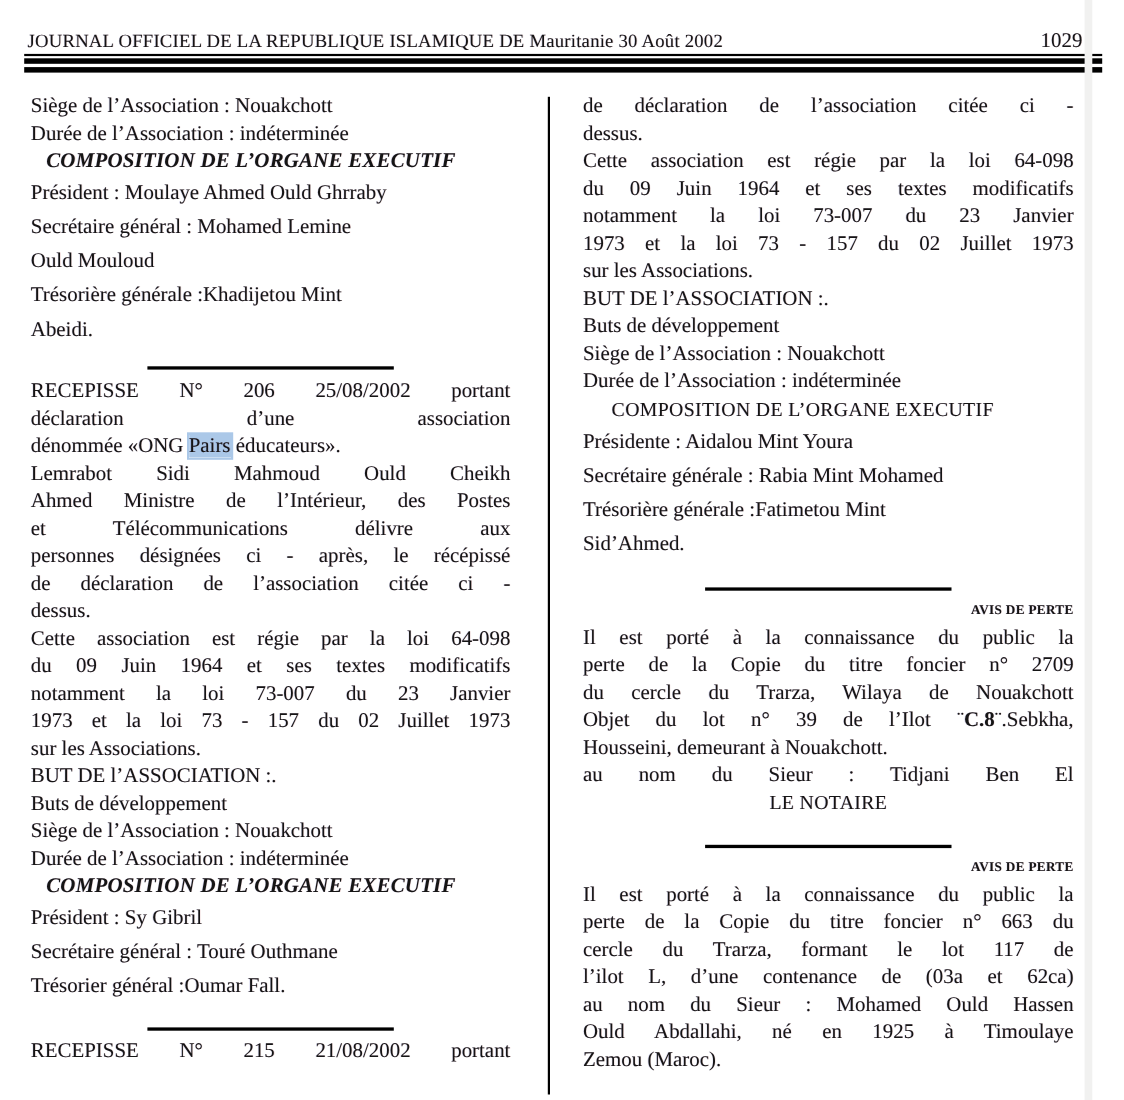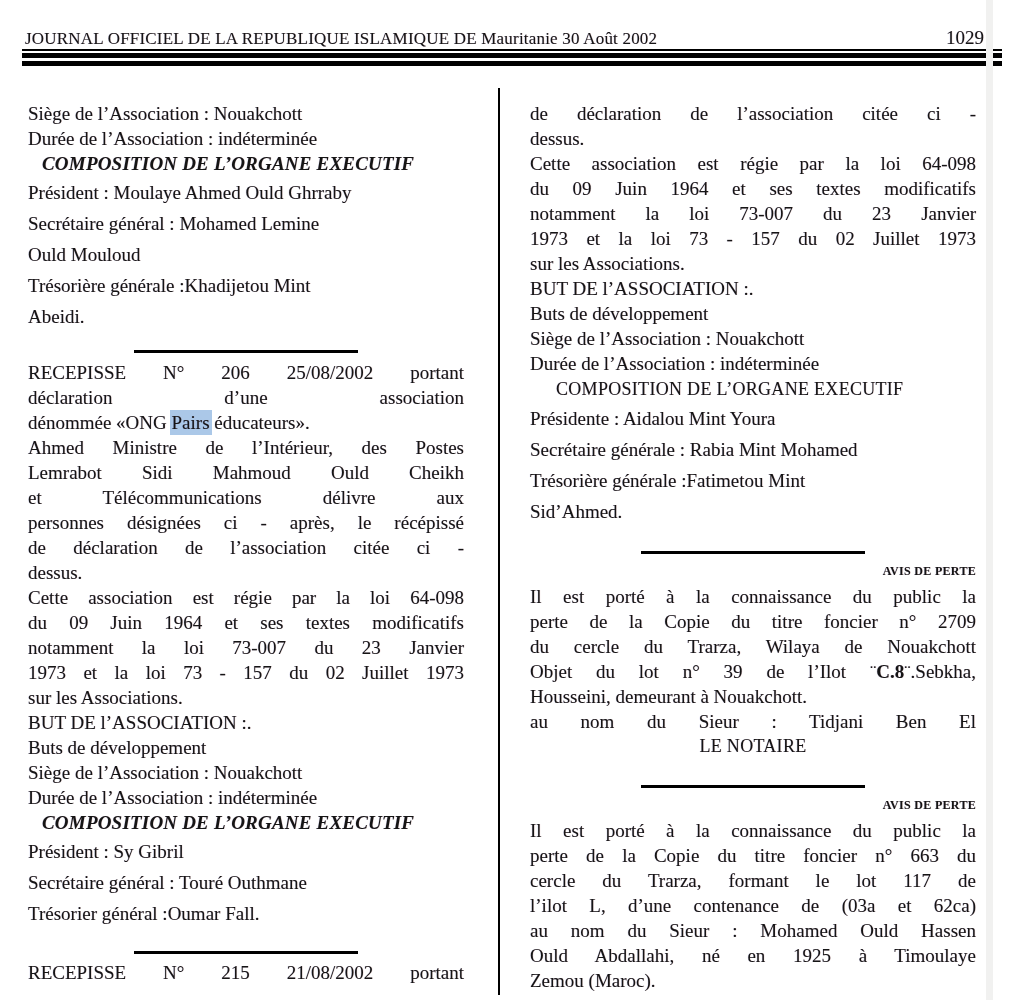--- a/index.html
+++ b/index.html
@@ -20,21 +20,21 @@
     font-size:17px;white-space:nowrap;
   }
   .journal-title{letter-spacing:0.2px;}
   .page-number{font-size:19px;}
 
   .header-rules{position:absolute;left:22px;right:10px;top:49px;}
   .rule-thin{height:2px;background:#000;}
   .rule-thick{height:5px;background:#000;margin-top:2px;}
   .rule-thick2{height:5px;background:#000;margin-top:3px;}
 
-  .column{position:absolute;top:101px;font-size:19px;}
+  .column{position:absolute;top:84px;font-size:19px;}
   .left-col{left:28px;width:436px;}
   .right-col{left:530px;width:446px;}
   .col-divider{position:absolute;left:498px;top:88px;width:2px;height:907px;background:#000;}
 
   .line{line-height:25px;}
   .align-justify{text-align:justify;text-align-last:justify;}
   .sp-tall{line-height:31px;}
 
   .comp-left{font-weight:bold;font-style:italic;padding-left:14px;line-height:26px;letter-spacing:0.2px;}
   .comp-right{padding-left:26px;line-height:27px;font-size:18px;letter-spacing:0.3px;}
@@ -71,22 +71,22 @@
       <div class="line align-left comp-left">COMPOSITION DE L’ORGANE EXECUTIF</div>
       <div class="line align-left sp-tall">Président : Moulaye Ahmed Ould Ghrraby</div>
       <div class="line align-left sp-tall">Secrétaire général : Mohamed Lemine</div>
       <div class="line align-left sp-tall">Ould Mouloud</div>
       <div class="line align-left sp-tall">Trésorière générale :Khadijetou Mint</div>
       <div class="line align-left sp-tall">Abeidi.</div>
       <div class="sep sep-a"></div>
       <div class="line align-justify">RECEPISSE N° 206 25/08/2002 portant</div>
       <div class="line align-justify">déclaration d’une association</div>
       <div class="line align-left"><span>dénommée «ONG </span><span class="hl">Pairs</span><span> éducateurs».</span></div>
+      <div class="line align-justify">Lemrabot Sidi Mahmoud Ould Cheikh</div>
       <div class="line align-justify">Ahmed Ministre de l’Intérieur, des Postes</div>
-      <div class="line align-justify">Lemrabot Sidi Mahmoud Ould Cheikh</div>
       <div class="line align-justify">et Télécommunications délivre aux</div>
       <div class="line align-justify">personnes désignées ci - après, le récépissé</div>
       <div class="line align-justify">de déclaration de l’association citée ci -</div>
       <div class="line align-left">dessus.</div>
       <div class="line align-justify">Cette association est régie par la loi 64-098</div>
       <div class="line align-justify">du 09 Juin 1964 et ses textes modificatifs</div>
       <div class="line align-justify">notamment la loi 73-007 du 23 Janvier</div>
       <div class="line align-justify">1973 et la loi 73 - 157 du 02 Juillet 1973</div>
       <div class="line align-left">sur les Associations.</div>
       <div class="line align-left">BUT DE l’ASSOCIATION :.</div>

